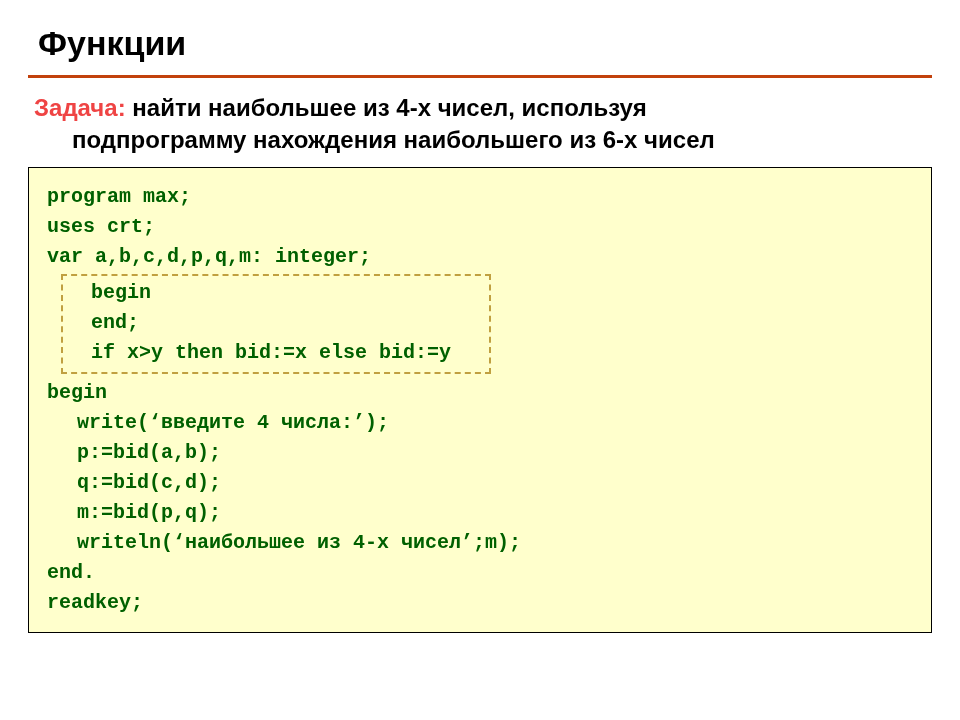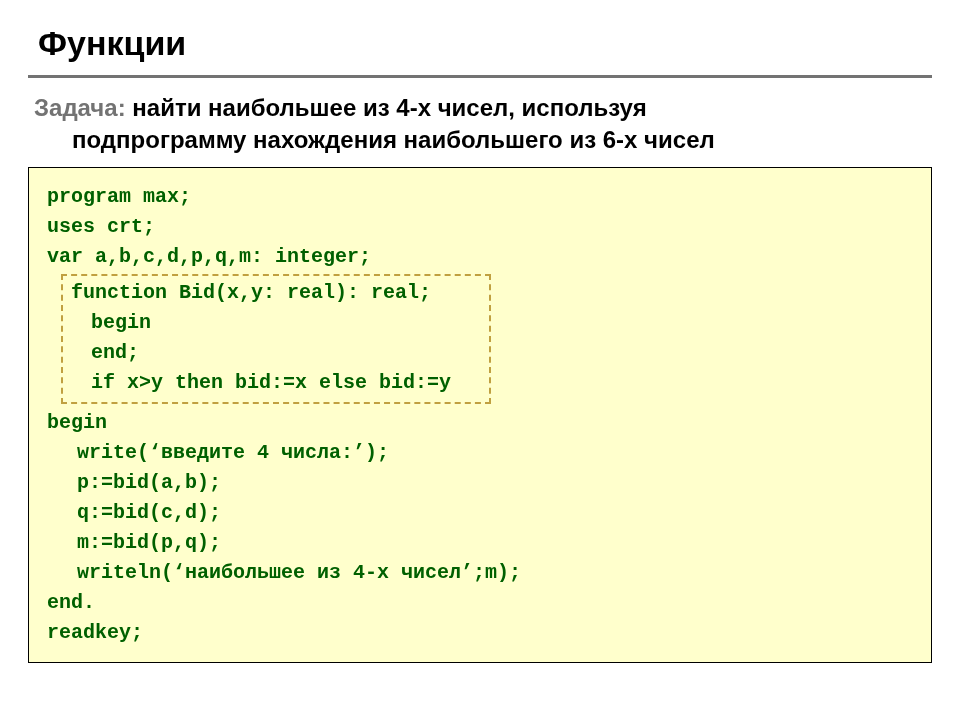--- a/index.html
+++ b/index.html
@@ -13,31 +13,31 @@
   .slide {
     width: 960px; height: 720px;
     padding: 18px 28px 0 28px;
     position: relative;
   }
   .title {
     font-size: 34px;
     font-weight: 700;
     color: #000;
     padding: 6px 10px 12px 10px;
-    border-bottom: 3px solid #737373;
+    border-bottom: 3px solid #c2410c;
     margin-bottom: 14px;
   }
   .task {
     font-size: 24px;
     font-weight: 700;
     line-height: 1.35;
     padding: 0 0 10px 6px;
     color: #000;
   }
-  .task-label { color: #737373; }
+  .task-label { color: #ef4444; }
   .task-body { color: #000; }
   .task-indent { padding-left: 38px; display: block; }
   .codebox {
     border: 1px solid #000;
     background: #ffffcc;
     padding: 14px 18px 14px 18px;
     font-family: "Courier New", Courier, monospace;
     font-size: 20px;
     line-height: 1.5;
     color: #006000;
@@ -65,21 +65,20 @@
     <span class="task-label">Задача:</span><span class="task-body"> найти наибольшее из 4-х чисел, используя</span>
     <span class="task-indent task-body">подпрограмму нахождения наибольшего из 6-х чисел</span>
   </div>
 
   <div class="codebox">
     <div class="codeline">program max;</div>
     <div class="codeline">uses crt;</div>
     <div class="codeline">var a,b,c,d,p,q,m: integer;</div>
 
     <div class="dashbox">
-      <div class="codeline">function Bid(x,y: real): real;</div>
       <div class="codeline db-i1">begin</div>
       <div class="codeline db-i1">end;</div>
       <div class="codeline db-i1">if x&gt;y then bid:=x else bid:=y</div>
     </div>
 
     <div class="codeline">begin</div>
     <div class="codeline i1">write(‘введите 4 числа:’);</div>
     <div class="codeline i1">p:=bid(a,b);</div>
     <div class="codeline i1">q:=bid(c,d);</div>
     <div class="codeline i1">m:=bid(p,q);</div>

